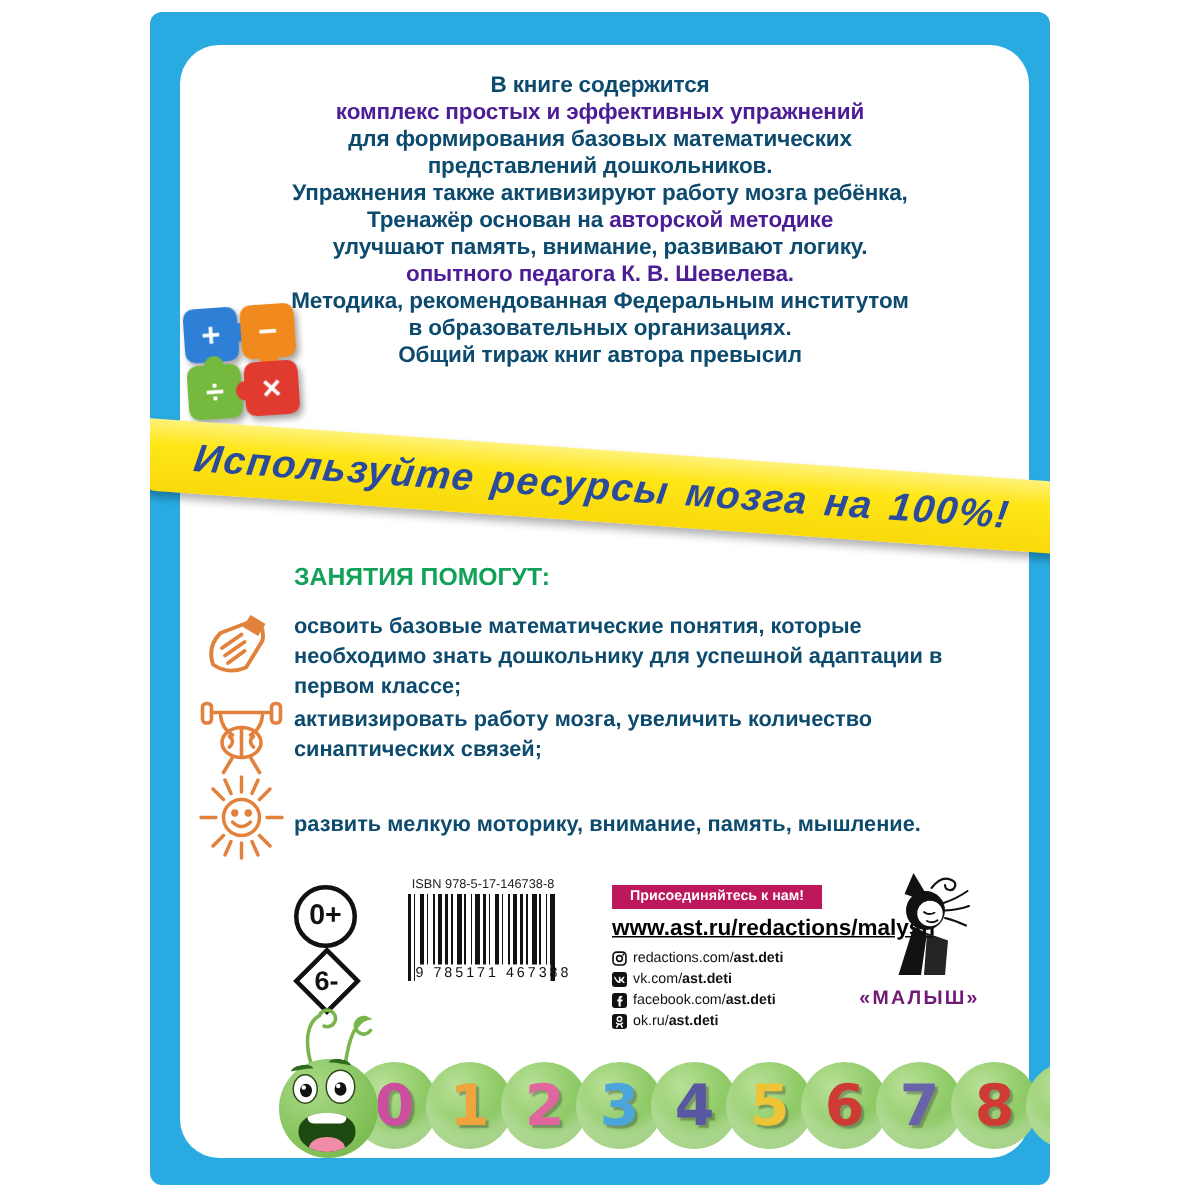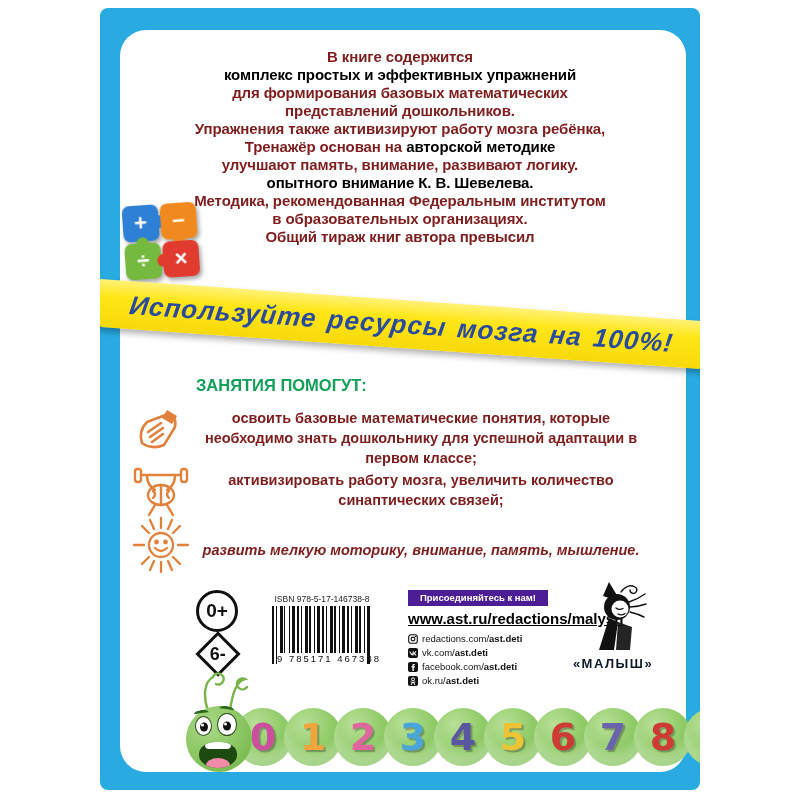--- a/index.html
+++ b/index.html
@@ -6,22 +6,22 @@
   html,body { width:800px; height:800px; background:#ffffff; font-family:"Liberation Sans", sans-serif; overflow:hidden; }
 
   .cover { position:absolute; left:100px; top:8px; width:600px; height:782px;
            background:#29ABE2; border-radius:8px; overflow:hidden; }
   .inner { position:absolute; left:20px; top:22px; width:566px; height:742px;
            background:#ffffff; border-radius:26px; }
 
   
   .intro { position:absolute; top:40px; left:40px; width:520px; text-align:center;
            font-weight:bold; font-size:15px; line-height:18px; letter-spacing:-0.1px; }
-  .intro .navy { color:#7f1d1d; }
-  .intro .green { color:#000000;margin-top:36px; }
+  .intro .navy { color:#0c4a6e; }
+  .intro .green { color:#4c1d95;margin-top:36px; }
 
   
   .puzzle { position:absolute; left:24px; top:196px; width:76px; height:76px;
             transform:rotate(-4deg); filter:drop-shadow(2px 3px 2px rgba(0,0,0,.35));
             display:grid; grid-template-columns:36px 36px; grid-template-rows:36px 36px; gap:2px; }
   .piece { position:relative; border-radius:7px; color:#fff; font-weight:bold; font-size:22px;
            display:flex; align-items:center; justify-content:center; }
   .piece::after { content:""; position:absolute; width:13px; height:13px; border-radius:50%;
                   background:inherit; }
   .piece.p0::after { right:-6px; top:11px; }
@@ -36,56 +36,56 @@
             box-shadow:0 4px 6px rgba(0,0,0,.30); text-align:center; }
   .ribbon span { display:inline-block; line-height:48px; font-weight:bold; font-style:italic;
                  font-size:26px; letter-spacing:1px; word-spacing:3px; color:#2A4B9B;
                  transform:skewX(-4deg); white-space:nowrap; }
 
   
   .benefits { position:absolute; top:368px; left:26px; width:548px; }
   .benefits-heading { margin-left:70px; color:#12A158; font-weight:bold; font-size:16.5px; }
   .b-item { position:absolute; left:0; display:flex; align-items:flex-start; }
   .b-item .ico { width:70px; flex:0 0 70px; display:flex; justify-content:center; }
-  .b-item .txt { font-weight:bold; font-size:14.5px; line-height:20px; color:#7f1d1d; width:450px;text-align:center; }
+  .b-item .txt { font-weight:bold; font-size:14.5px; line-height:20px; color:#0c4a6e; width:450px; }
   .b1 { top:26px; }  .b1 .txt { margin-top:6px; }
   .b2 { top:86px; }  .b2 .txt { margin-top:8px; }
-  .b3 { top:138px; } .b3 .txt { margin-top:26px;font-style:italic; }
+  .b3 { top:138px; } .b3 .txt { margin-top:26px; }
 
   
   .footer { position:absolute; top:570px; left:0; width:600px; height:110px; }
   .badge-circle { position:absolute; left:96px; top:12px; width:42px; height:42px;
                   border:3px solid #111; border-radius:50%; font-weight:bold; font-size:19px;
                   display:flex; align-items:center; justify-content:center; color:#111; }
   .badge-diamond { position:absolute; left:102px; top:60px; width:32px; height:32px;
                    border:3px solid #111; transform:rotate(45deg); display:flex;
                    align-items:center; justify-content:center; }
   .badge-diamond span { transform:rotate(-45deg); font-weight:bold; font-size:18px; color:#111; }
 
-  .barcode-block { position:absolute; left:172px; top:16px; width:100px; }
+  .barcode-block { position:absolute; left:172px; top:6px; width:100px; }
   .isbn { font-size:8.5px; color:#222; text-align:center; white-space:nowrap; }
   .bars { margin-top:2px; height:58px;
           background:repeating-linear-gradient(90deg,
             #111 0 2px, #fff 2px 4px, #111 4px 5px, #fff 5px 8px,
             #111 8px 11px, #fff 11px 12.5px, #111 12.5px 13.5px, #fff 13.5px 17px,
             #111 17px 18px, #fff 18px 20px, #111 20px 23px, #fff 23px 25px); }
   .bc-num { position:relative; margin:-11px 5px 0; background:#fff; text-align:center;
             font-size:9.5px; letter-spacing:2px; color:#111; white-space:nowrap; }
 
   .social { position:absolute; left:308px; top:12px; width:140px; }
-  .join { background:#4c1d95; color:#fff; font-weight:bold; font-size:9.5px;
+  .join { background:#be185d; color:#fff; font-weight:bold; font-size:9.5px;
           text-align:center; padding:2px 0 3px; }
   .site { font-weight:bold; font-size:15px; color:#000; margin:4px 0 6px; white-space:nowrap;text-decoration:underline; }
   .soc-row { display:flex; align-items:center; font-size:9.5px; color:#111;
              margin-bottom:3px; white-space:nowrap; }
   .soc-row .sico { width:10px; height:10px; margin-right:4px; flex:0 0 10px; }
   .soc-row b { font-weight:bold; }
 
   .publisher { position:absolute; left:458px; top:2px; width:110px; text-align:center; }
-  .publisher-text { font-weight:bold; font-size:13px; letter-spacing:1.5px; color:#0f172a; margin-top:0px; }
+  .publisher-text { font-weight:bold; font-size:13px; letter-spacing:1.5px; color:#701a75; margin-top:0px; }
 
   
   .cat { position:absolute; left:84px; top:662px; width:520px; height:120px; }
   .antennae { position:absolute; left:8px; top:-2px; }
   .head { position:absolute; left:2px; top:36px; width:66px; height:66px; border-radius:50%;
           background:radial-gradient(circle at 35% 30%, #A9D986, #7FBF55 70%, #6FB048 100%); }
   .head::before, .head::after, .seg::before, .seg::after { content:""; position:absolute;
           width:9px; height:18px; background:#CDE9AF; border-radius:4px 4px 6px 6px;
           bottom:-12px; z-index:-1; }
   .head::before,.seg::before { left:10px; transform:rotate(8deg); }
@@ -131,21 +131,21 @@
       <div class="line"><span class="navy">для формирования базовых математических</span><span class="green"></span></div>
 
       <div class="line"><span class="navy">представлений дошкольников.</span><span class="green"></span></div>
 
       <div class="line"><span class="navy">Упражнения также активизируют работу мозга ребёнка,</span><span class="green"></span></div>
 
       <div class="line"><span class="navy">Тренажёр основан на </span><span class="green">авторской методике</span></div>
 
       <div class="line"><span class="navy">улучшают память, внимание, развивают логику.</span><span class="green"></span></div>
 
-      <div class="line"><span class="navy"></span><span class="green">опытного внимание К. В. Шевелева.</span></div>
+      <div class="line"><span class="navy"></span><span class="green">опытного педагога К. В. Шевелева.</span></div>
 
       <div class="line"><span class="navy">Методика, рекомендованная Федеральным институтом</span><span class="green"></span></div>
 
 
       <div class="line"><span class="navy">в образовательных организациях.</span><span class="green"></span></div>
 
       <div class="line"><span class="navy">Общий тираж книг автора превысил</span><span class="green"></span></div>
 
     </div>
 

